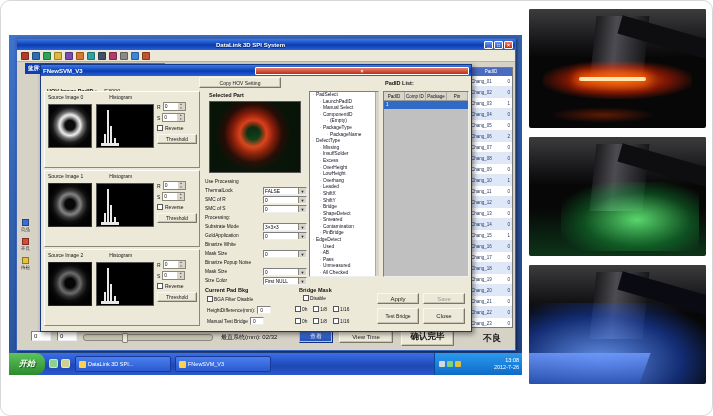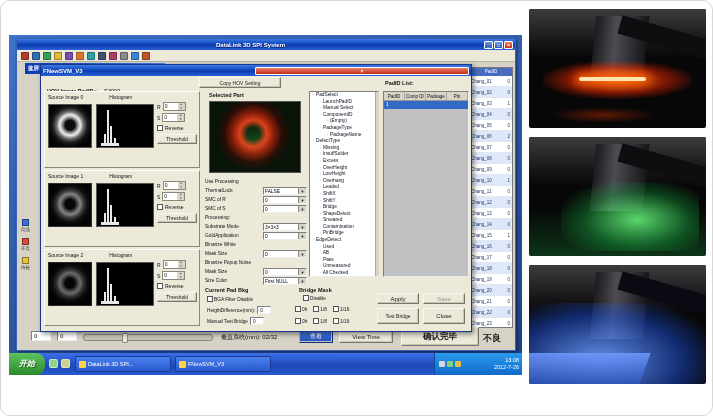--- a/index.html
+++ b/index.html
@@ -255,21 +255,21 @@
       <div class="ng-label">不良</div>
 
       <div class="field abs" style="left:14px;top:292px;width:20px;height:10px">0</div>
       <div class="field abs" style="left:40px;top:292px;width:20px;height:10px">0</div>
       <div class="slider">
         <div class="slider-thumb"></div>
       </div>
       <div class="lbl abs" style="left:204px;top:294px;font-size:6px">最直系统(mm): 02/32</div>
       <button class="xp-btn blue abs" style="left:282px;top:291px;width:34px;height:13px">查看</button>
       <button class="xp-btn abs" style="left:322px;top:291px;width:54px;height:13px">View Time</button>
-      <button class="xp-btn big abs" style="left:384px;top:288px;width:78px;height:19px">确认完毕</button>
+      <button class="xp-btn big abs" style="left:384px;top:288px;width:53px;height:19px">确认完毕</button>
 
       <div class="dialog">
         <div class="dlg-title">
           <span>FNewSVM_V3</span>
           <span class="wbtn close">×</span>
         </div>
 
         <div class="abs" style="left:6px;top:14px">
           <span class="lbl b">HOV Image PadID :</span>
           <span class="lbl" style="margin-left:3px">E3000</span>

